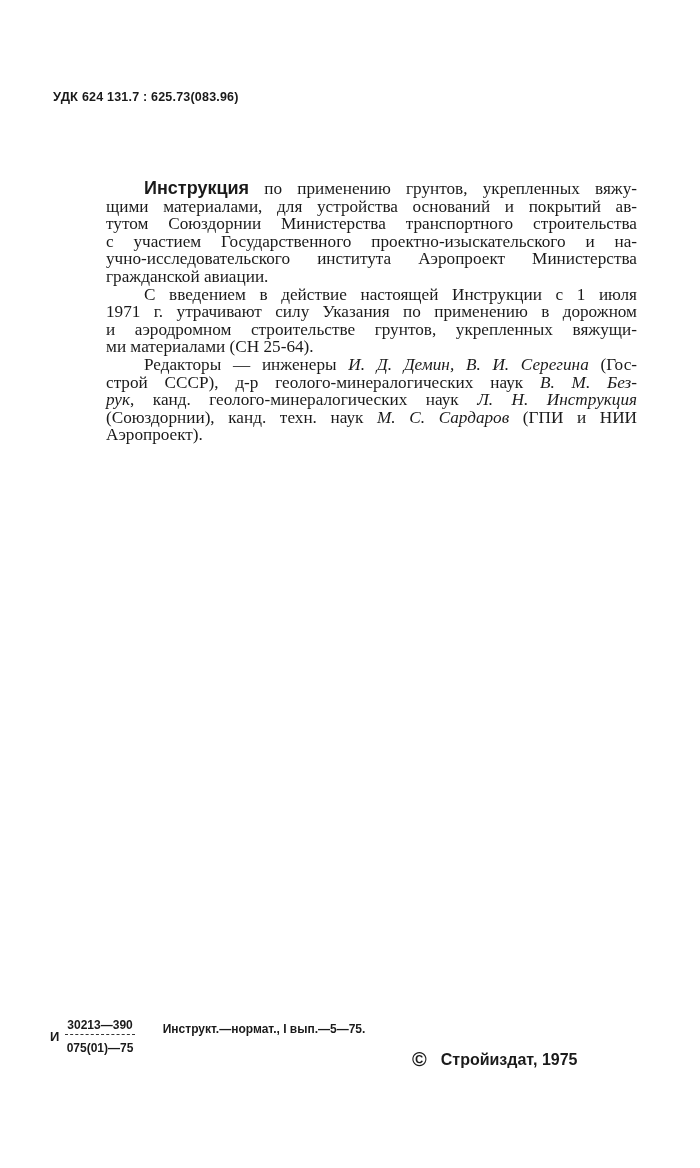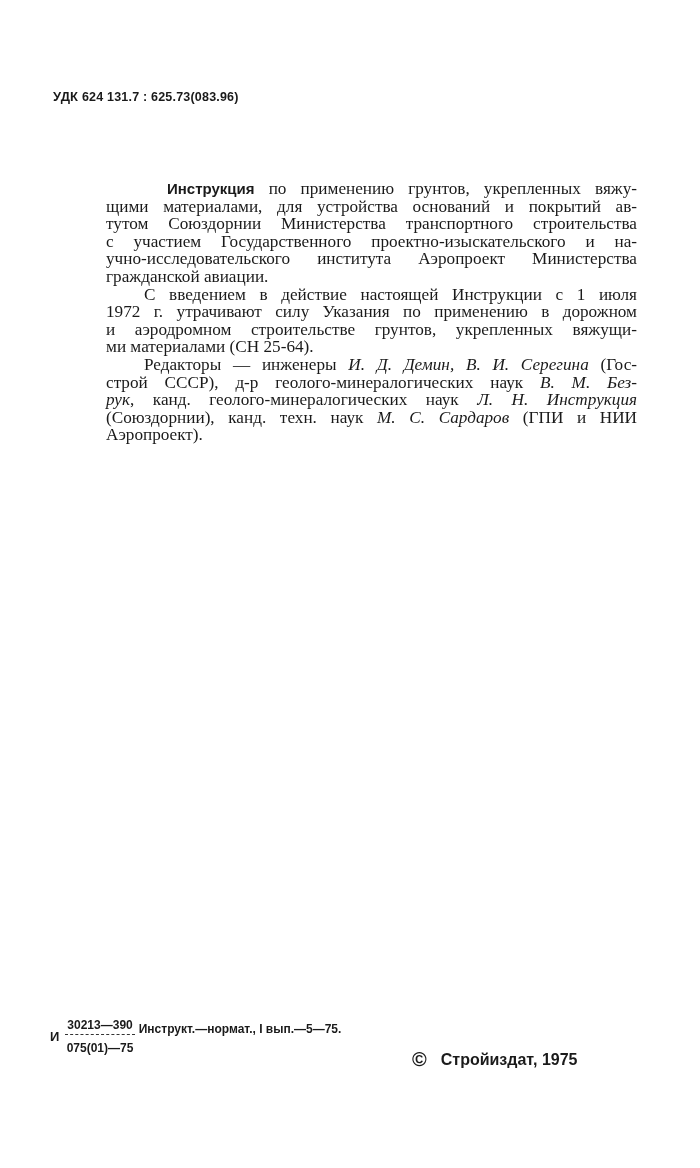--- a/index.html
+++ b/index.html
@@ -1,30 +1,30 @@
 <!DOCTYPE html>
 <html><head>
 <meta charset="utf-8">
 <style>
   html, body { margin: 0; padding: 0; background: #ffffff; }
   body { width: 700px; height: 1168px; position: relative; overflow: hidden; color: #1a1a1a; }
   .udk { position: absolute; left: 53px; top: 89px; font-family: "Liberation Sans", sans-serif; font-weight: bold; font-size: 12.5px; letter-spacing: 0.2px; }
   .udk .lbl { font-size: 13px; }
   .body-text { position: absolute; left: 106px; top: 180px; width: 531px; font-family: "Liberation Serif", serif; font-size: 17.2px; line-height: 17.6px; text-align: justify; }
   .para { margin: 0; text-indent: 38px; }
-  .para b { font-family: "Liberation Sans", sans-serif; font-size: 15px; margin-left: 23px; }
+  .para b { font-family: "Liberation Sans", sans-serif; font-size: 18px; }
   .editors { }
   .line { display: block; text-align-last: justify; text-indent: 0; }
   .line.first { text-indent: 38px; }
   .line.last { text-align-last: left; }
   i { font-style: italic; }
   .footer { position: absolute; left: 50px; top: 1018px; width: 600px; font-family: "Liberation Sans", sans-serif; font-weight: bold; font-size: 12px; }
   .idx { display: flex; align-items: center; }
   .idx .letter { font-size: 13px; margin-right: 6px; }
-  .frac { display: inline-flex; flex-direction: column; align-items: center; margin-right: 4px; }
+  .frac { display: inline-flex; flex-direction: column; align-items: center; margin-right: 28px; }
   .frac .num { border-bottom: 1px dashed #333; padding: 0 2px 2px; }
   .frac .den { padding-top: 6px; }
   .tail { margin-top: -16px; }
   .copyright { position: absolute; left: 412px; top: 1048px; font-family: "Liberation Sans", sans-serif; font-weight: bold; font-size: 16px; display: flex; align-items: center; }
   .copyright .c { font-size: 20px; margin-right: 14px; }
 </style>
 </head>
 <body>
 
 <div class="udk">
@@ -36,21 +36,21 @@
   <p class="para">
     <span class="line first"><b>Инструкция</b><span> по применению грунтов, укрепленных вяжу-</span></span>
     <span class="line">щими материалами, для устройства оснований и покрытий ав-</span>
     <span class="line">тутом Союздорнии Министерства транспортного строительства</span>
     <span class="line">с участием Государственного проектно-изыскательского и на-</span>
     <span class="line">учно-исследовательского института Аэропроект Министерства</span>
     <span class="line last">гражданской авиации.</span>
   </p>
   <p class="para">
     <span class="line first">С введением в действие настоящей Инструкции с 1 июля</span>
-    <span class="line">1972 г. утрачивают силу Указания по применению в дорожном</span>
+    <span class="line">1971 г. утрачивают силу Указания по применению в дорожном</span>
     <span class="line">и аэродромном строительстве грунтов, укрепленных вяжущи-</span>
     <span class="line last">ми материалами (СН 25-64).</span>
   </p>
   <p class="para editors">
     <span class="line first"><span>Редакторы — инженеры </span><i>И. Д. Демин, В. И. Серегина</i><span> (Гос-</span></span>
     <span class="line"><span>строй СССР), д-р геолого-минералогических наук </span><i>В. М. Без-</i></span>
     <span class="line"><i>рук</i><span>, канд. геолого-минералогических наук </span><i>Л. Н. Инструкция</i></span>
     <span class="line"><span>(Союздорнии), канд. техн. наук </span><i>М. С. Сардаров</i><span> (ГПИ и НИИ</span></span>
     <span class="line last">Аэропроект).</span>
   </p>

